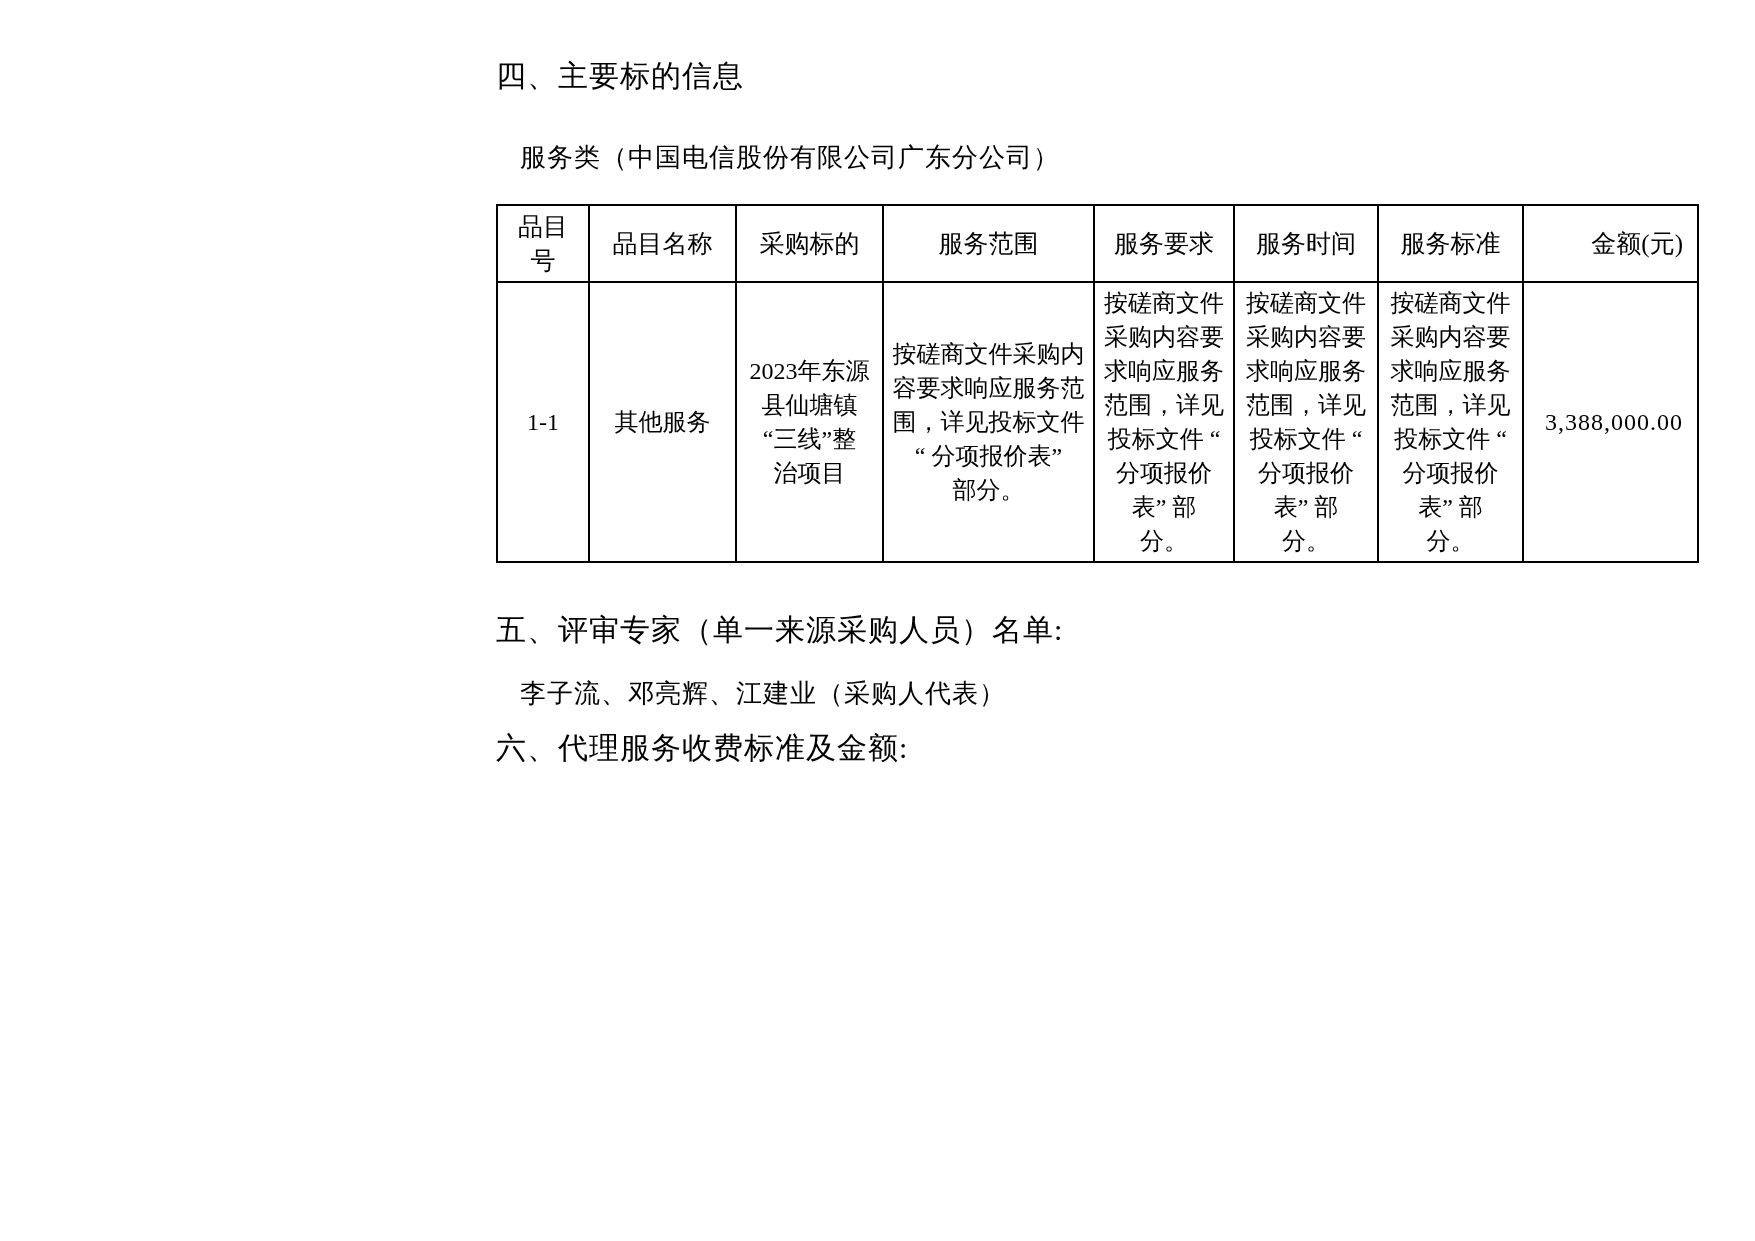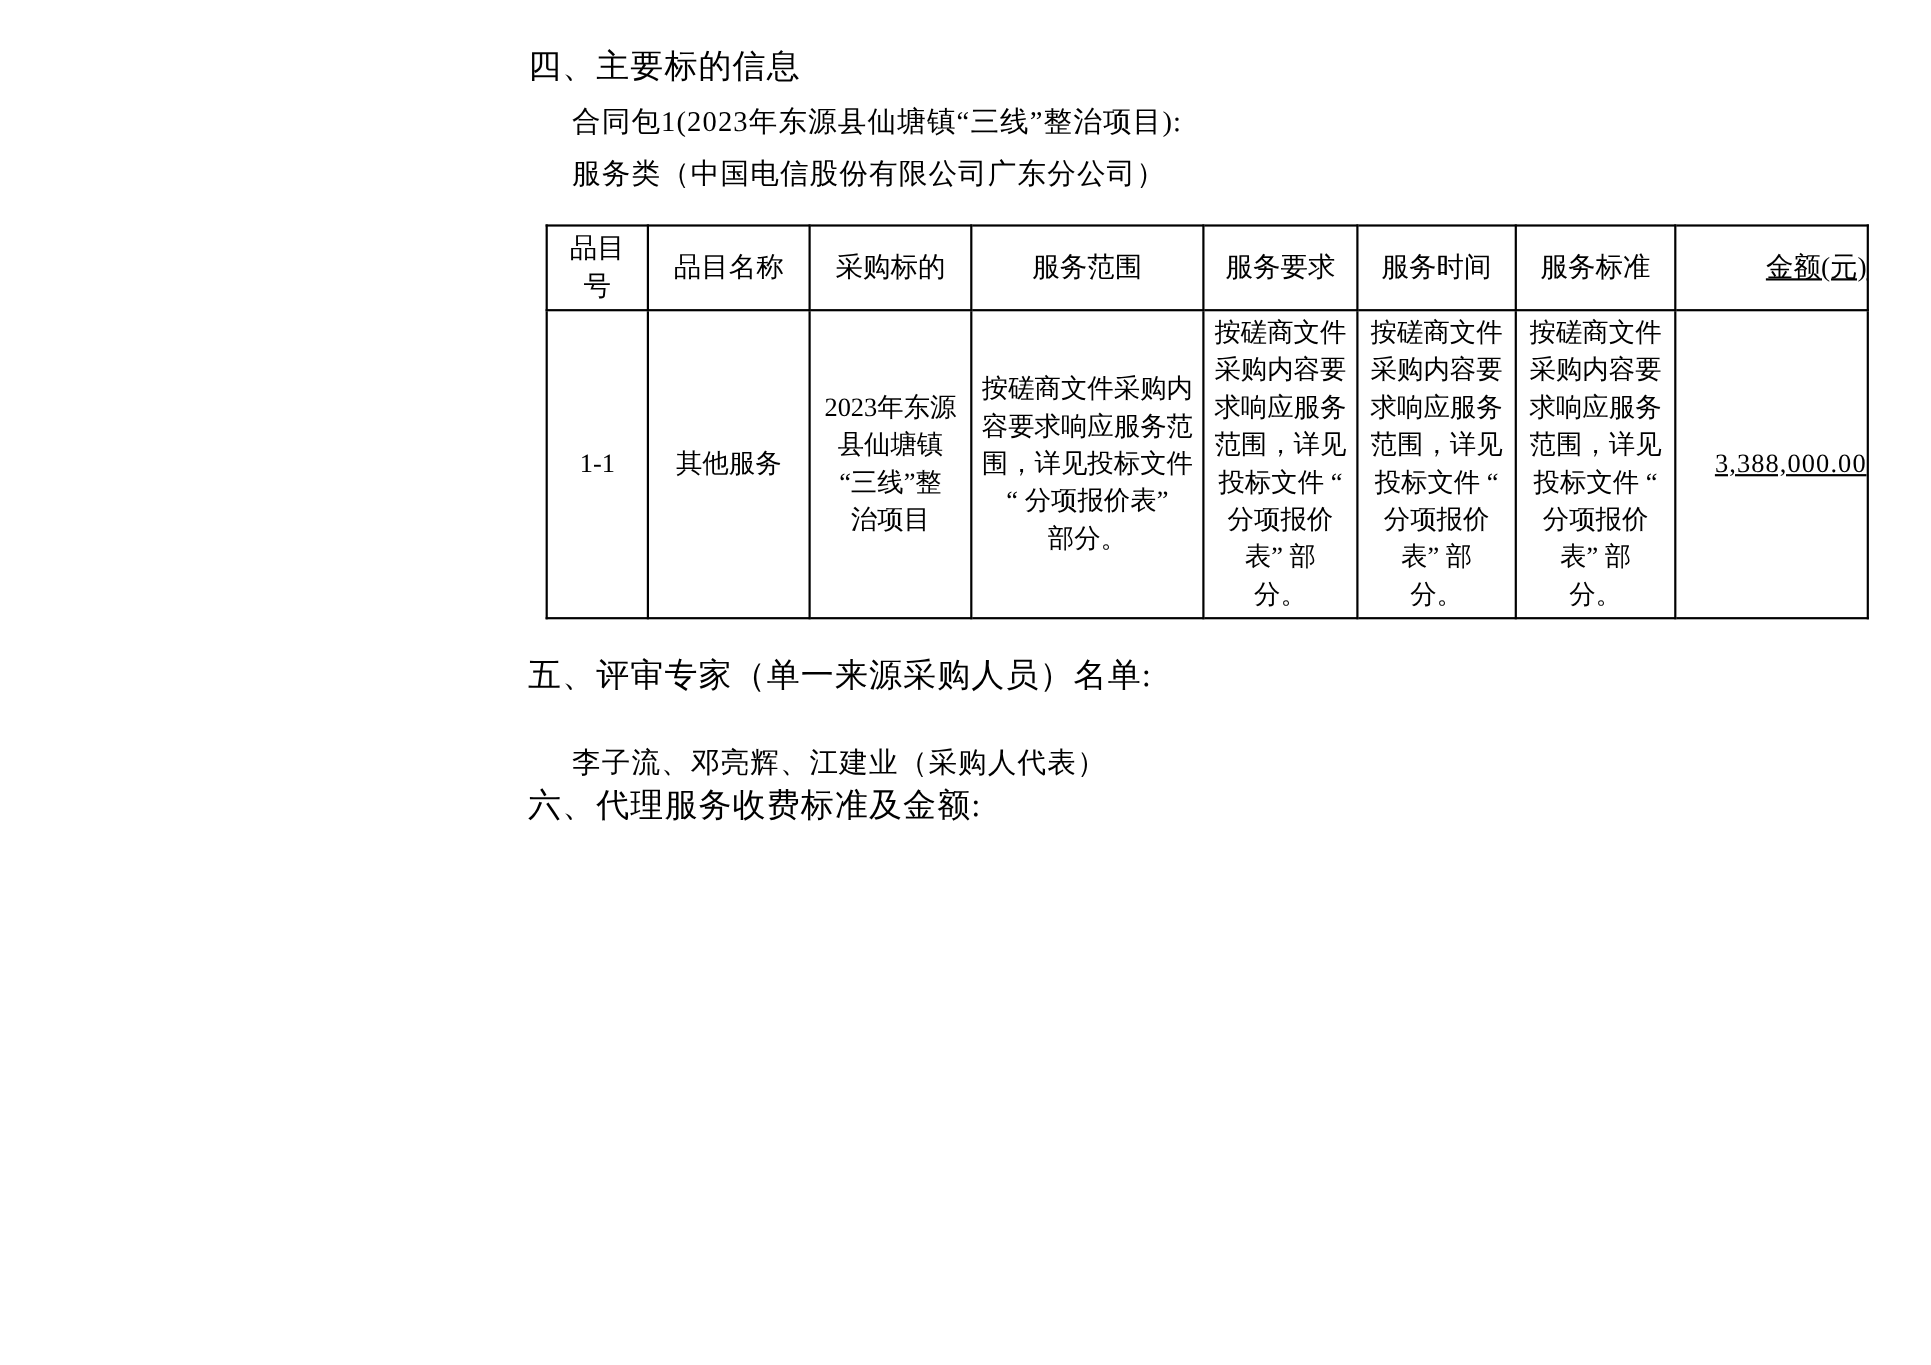--- a/index.html
+++ b/index.html
@@ -7,21 +7,21 @@
     position: relative;
     width: 1755px;
     height: 1241px;
     background: #ffffff;
     color: #000000;
     font-family: "Liberation Serif", "DejaVu Serif", serif;
     overflow: hidden;
   }
   .sec-heading {
     position: absolute;
-    margin: 0;
+    margin: 16px;
     font-size: 30px;
     font-weight: normal;
     letter-spacing: 1px;
     white-space: nowrap;
   }
   .body-line {
     position: absolute;
     margin: 0;
     font-size: 26px;
     letter-spacing: 1px;
@@ -44,32 +44,31 @@
     vertical-align: middle;
     padding: 0;
     white-space: pre-line;
     overflow: hidden;
   }
   .doc-table thead tr { height: 77px; border-radius: 30px; }
   .doc-table tbody tr { height: 280px; }
   .doc-table th { font-size: 25px; }
   .doc-table .amount-col {
     text-align: right;
-    text-decoration: underline;
+    padding-right: 14px;
   }
   .doc-table td.amount-col { letter-spacing: 1px; margin-top: 12px; }
 </style>
 </head>
 <body>
 
 <div class="page">
 
   <h2 class="sec-heading" style="left:480px; top:40px;">四、主要标的信息</h2>
 
-  <p class="body-line" style="left:520px; top:93px;">合同包1(2023年东源县仙塘镇“三线”整治项目):</p>
 
   <p class="body-line" style="left:520px; top:140px;text-align:right;">服务类（中国电信股份有限公司广东分公司）</p>
 
   <table class="doc-table">
     <colgroup>
       <col style="width:92px">
       <col style="width:147px">
       <col style="width:147px">
       <col style="width:211px">
       <col style="width:140px">

